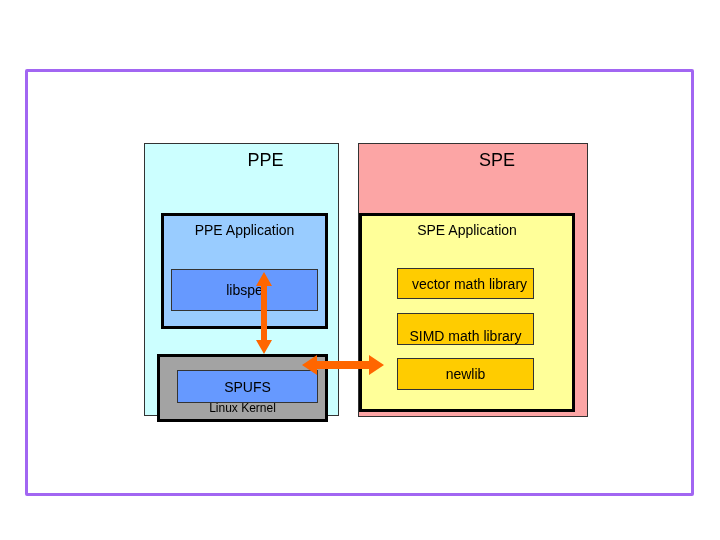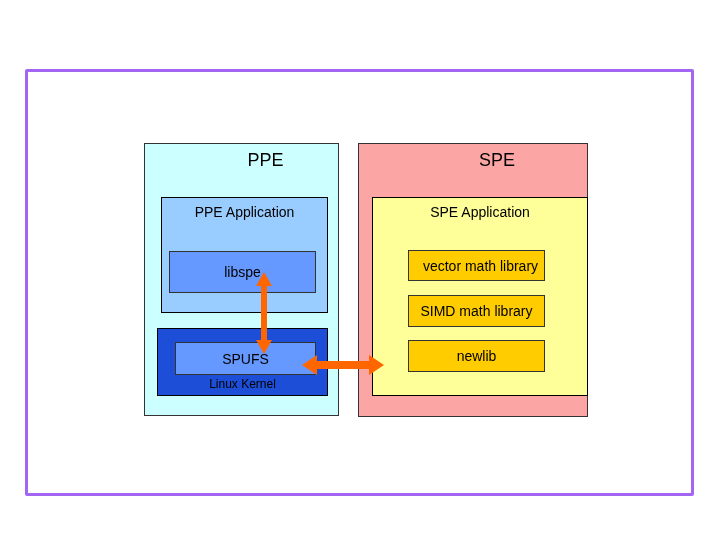--- a/index.html
+++ b/index.html
@@ -11,43 +11,43 @@
     position:absolute;left:25px;top:69px;width:663px;height:421px;
     border:3px solid #A266F2;border-radius:2px;background:transparent;
   }
   .group{position:absolute;border:1px solid #333333;box-sizing:border-box;}
   .ppe-group{left:144px;top:143px;width:195px;height:273px;background:#CCFFFF;}
   .spe-group{left:358px;top:143px;width:230px;height:274px;background:#fca5a5;}
   .group-title{
     position:absolute;top:6px;left:0;width:100%;text-align:center;
     font-size:18px;line-height:20px;margin-left:24px;
   }
-  .inner-box{position:absolute;border:1px solid #000000;box-sizing:border-box;}
+  .inner-box{position:absolute;border:3px solid #000000;box-sizing:border-box;margin-top:16px;}
   .ppe-app-box{left:16px;top:53px;width:167px;height:116px;background:#99CCFF;}
-  .kernel-box{left:12px;top:184px;width:171px;height:68px;background:#1d4ed8;}
-  .spe-app-box{left:13px;top:53px;width:216px;height:199px;background:#FFFF99;}
+  .kernel-box{left:12px;top:194px;width:171px;height:68px;background:#a3a3a3;}
+  .spe-app-box{left:0;top:53px;width:216px;height:199px;background:#FFFF99;}
   .inner-title{
     position:absolute;top:6px;left:0;width:100%;text-align:center;
     font-size:14px;line-height:16px;
   }
   .kernel-label{
     position:absolute;bottom:3px;left:0;width:100%;text-align:center;
     font-size:12px;line-height:16px;
   }
   .chip{
     position:absolute;border:1px solid #333333;box-sizing:border-box;
     display:flex;align-items:center;justify-content:center;
     font-size:14px;text-align:center;
   }
   .chip.blue{background:#6699FF;}
   .chip.gold{background:#FFCC00;}
   .chip-libspe{left:7px;top:53px;width:147px;height:42px;}
   .chip-spufs{left:17px;top:13px;width:141px;height:33px;}
   .chip-vector{left:35px;top:52px;width:137px;height:31px;padding-left:8px;}
-  .chip-simd{left:35px;top:97px;width:137px;height:32px;}
+  .chip-simd{left:35px;top:97px;width:137px;height:32px;align-items:flex-end;}
   .chip-newlib{left:35px;top:142px;width:137px;height:32px;align-items:center;}
   .arrows-layer{position:absolute;left:0;top:0;width:720px;height:540px;pointer-events:none;}
 </style>
 </head>
 <body>
 
 <div class="canvas">
 
   <div class="frame"></div>
 

